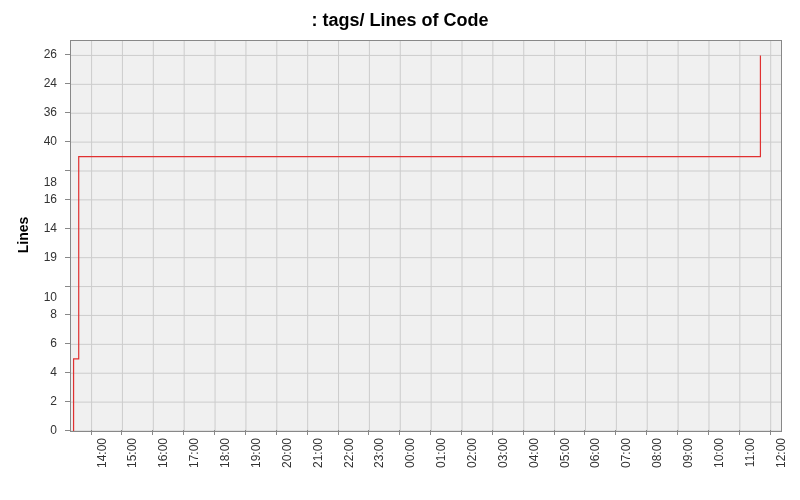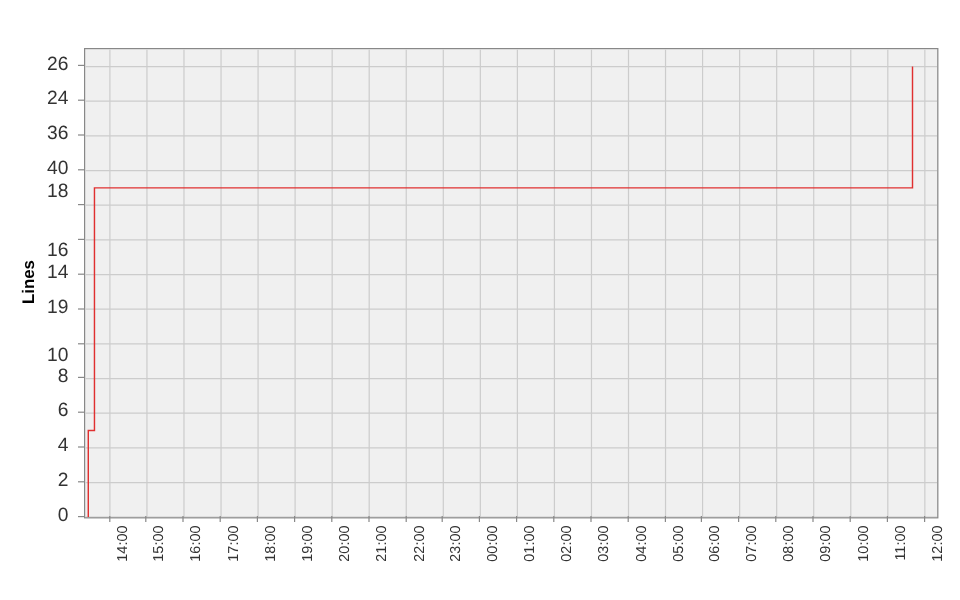--- a/index.html
+++ b/index.html
@@ -36,21 +36,21 @@
   .y-ticks {
     position: absolute;
     left: 0;
     top: 40px;
     width: 65px;
     height: 390px;
   }
   .y-tick {
     position: absolute;
     right: 8px;
-    font-size: 16px;
+    font-size: 12px;
     color: #333;
     transform: translateY(-50%);
   }
   .x-ticks {
     position: absolute;
     left: 70px;
     top: 432px;
     width: 710px;
     height: 60px;
   }
@@ -99,20 +99,21 @@
   svg.line {
     position: absolute;
     left: 0; top: 0;
     width: 100%; height: 100%;
   }
 </style>
 </head>
 <body>
 
 <div class="chart-container">
+  <div class="title">: tags/ Lines of Code</div>
   <div class="y-label">Lines</div>
 
   <div class="plot-area">
     <svg class="line" viewBox="0 0 710 390" preserveAspectRatio="none">
       <g id="gridlines">
           <line x1="0" x2="710" y1="390" y2="390" stroke="#ccc" stroke-width="1"></line>
           <line x1="0" x2="710" y1="361.1111111111111" y2="361.1111111111111" stroke="#ccc" stroke-width="1"></line>
           <line x1="0" x2="710" y1="332.22222222222223" y2="332.22222222222223" stroke="#ccc" stroke-width="1"></line>
           <line x1="0" x2="710" y1="303.33333333333337" y2="303.33333333333337" stroke="#ccc" stroke-width="1"></line>
           <line x1="0" x2="710" y1="274.44444444444446" y2="274.44444444444446" stroke="#ccc" stroke-width="1"></line>
@@ -155,22 +156,22 @@
 
   <div class="y-ticks" id="y-ticks">
       <div class="y-tick" style="top: 390px;">0</div>
       <div class="y-tick" style="top: 361.111px;">2</div>
       <div class="y-tick" style="top: 332.222px;">4</div>
       <div class="y-tick" style="top: 303.333px;">6</div>
       <div class="y-tick" style="top: 274.444px;">8</div>
       <div class="y-tick" style="top: 257px;">10</div>
       <div class="y-tick" style="top: 216.667px;">19</div>
       <div class="y-tick" style="top: 187.778px;">14</div>
-      <div class="y-tick" style="top: 158.889px; margin-top: 10px;">16</div>
-      <div class="y-tick" style="top: 120px;">18</div>
+      <div class="y-tick" style="top: 158.889px;">16</div>
+      <div class="y-tick" style="top: 142px;">18</div>
       <div class="y-tick" style="top: 101.111px;">40</div>
       <div class="y-tick" style="top: 72.2222px;">36</div>
       <div class="y-tick" style="top: 43.3333px;">24</div>
       <div class="y-tick" style="top: 14.4444px;">26</div>
     </div>
   <div class="x-ticks" id="x-ticks">
       <div class="x-tick" style="left: 24.5797px; top: 6px;">14:00</div>
       <div class="x-tick" style="left: 55.4493px; top: 6px;">15:00</div>
       <div class="x-tick" style="left: 86.3188px; top: 6px;">16:00</div>
       <div class="x-tick" style="left: 117.188px; top: 6px;">17:00</div>

